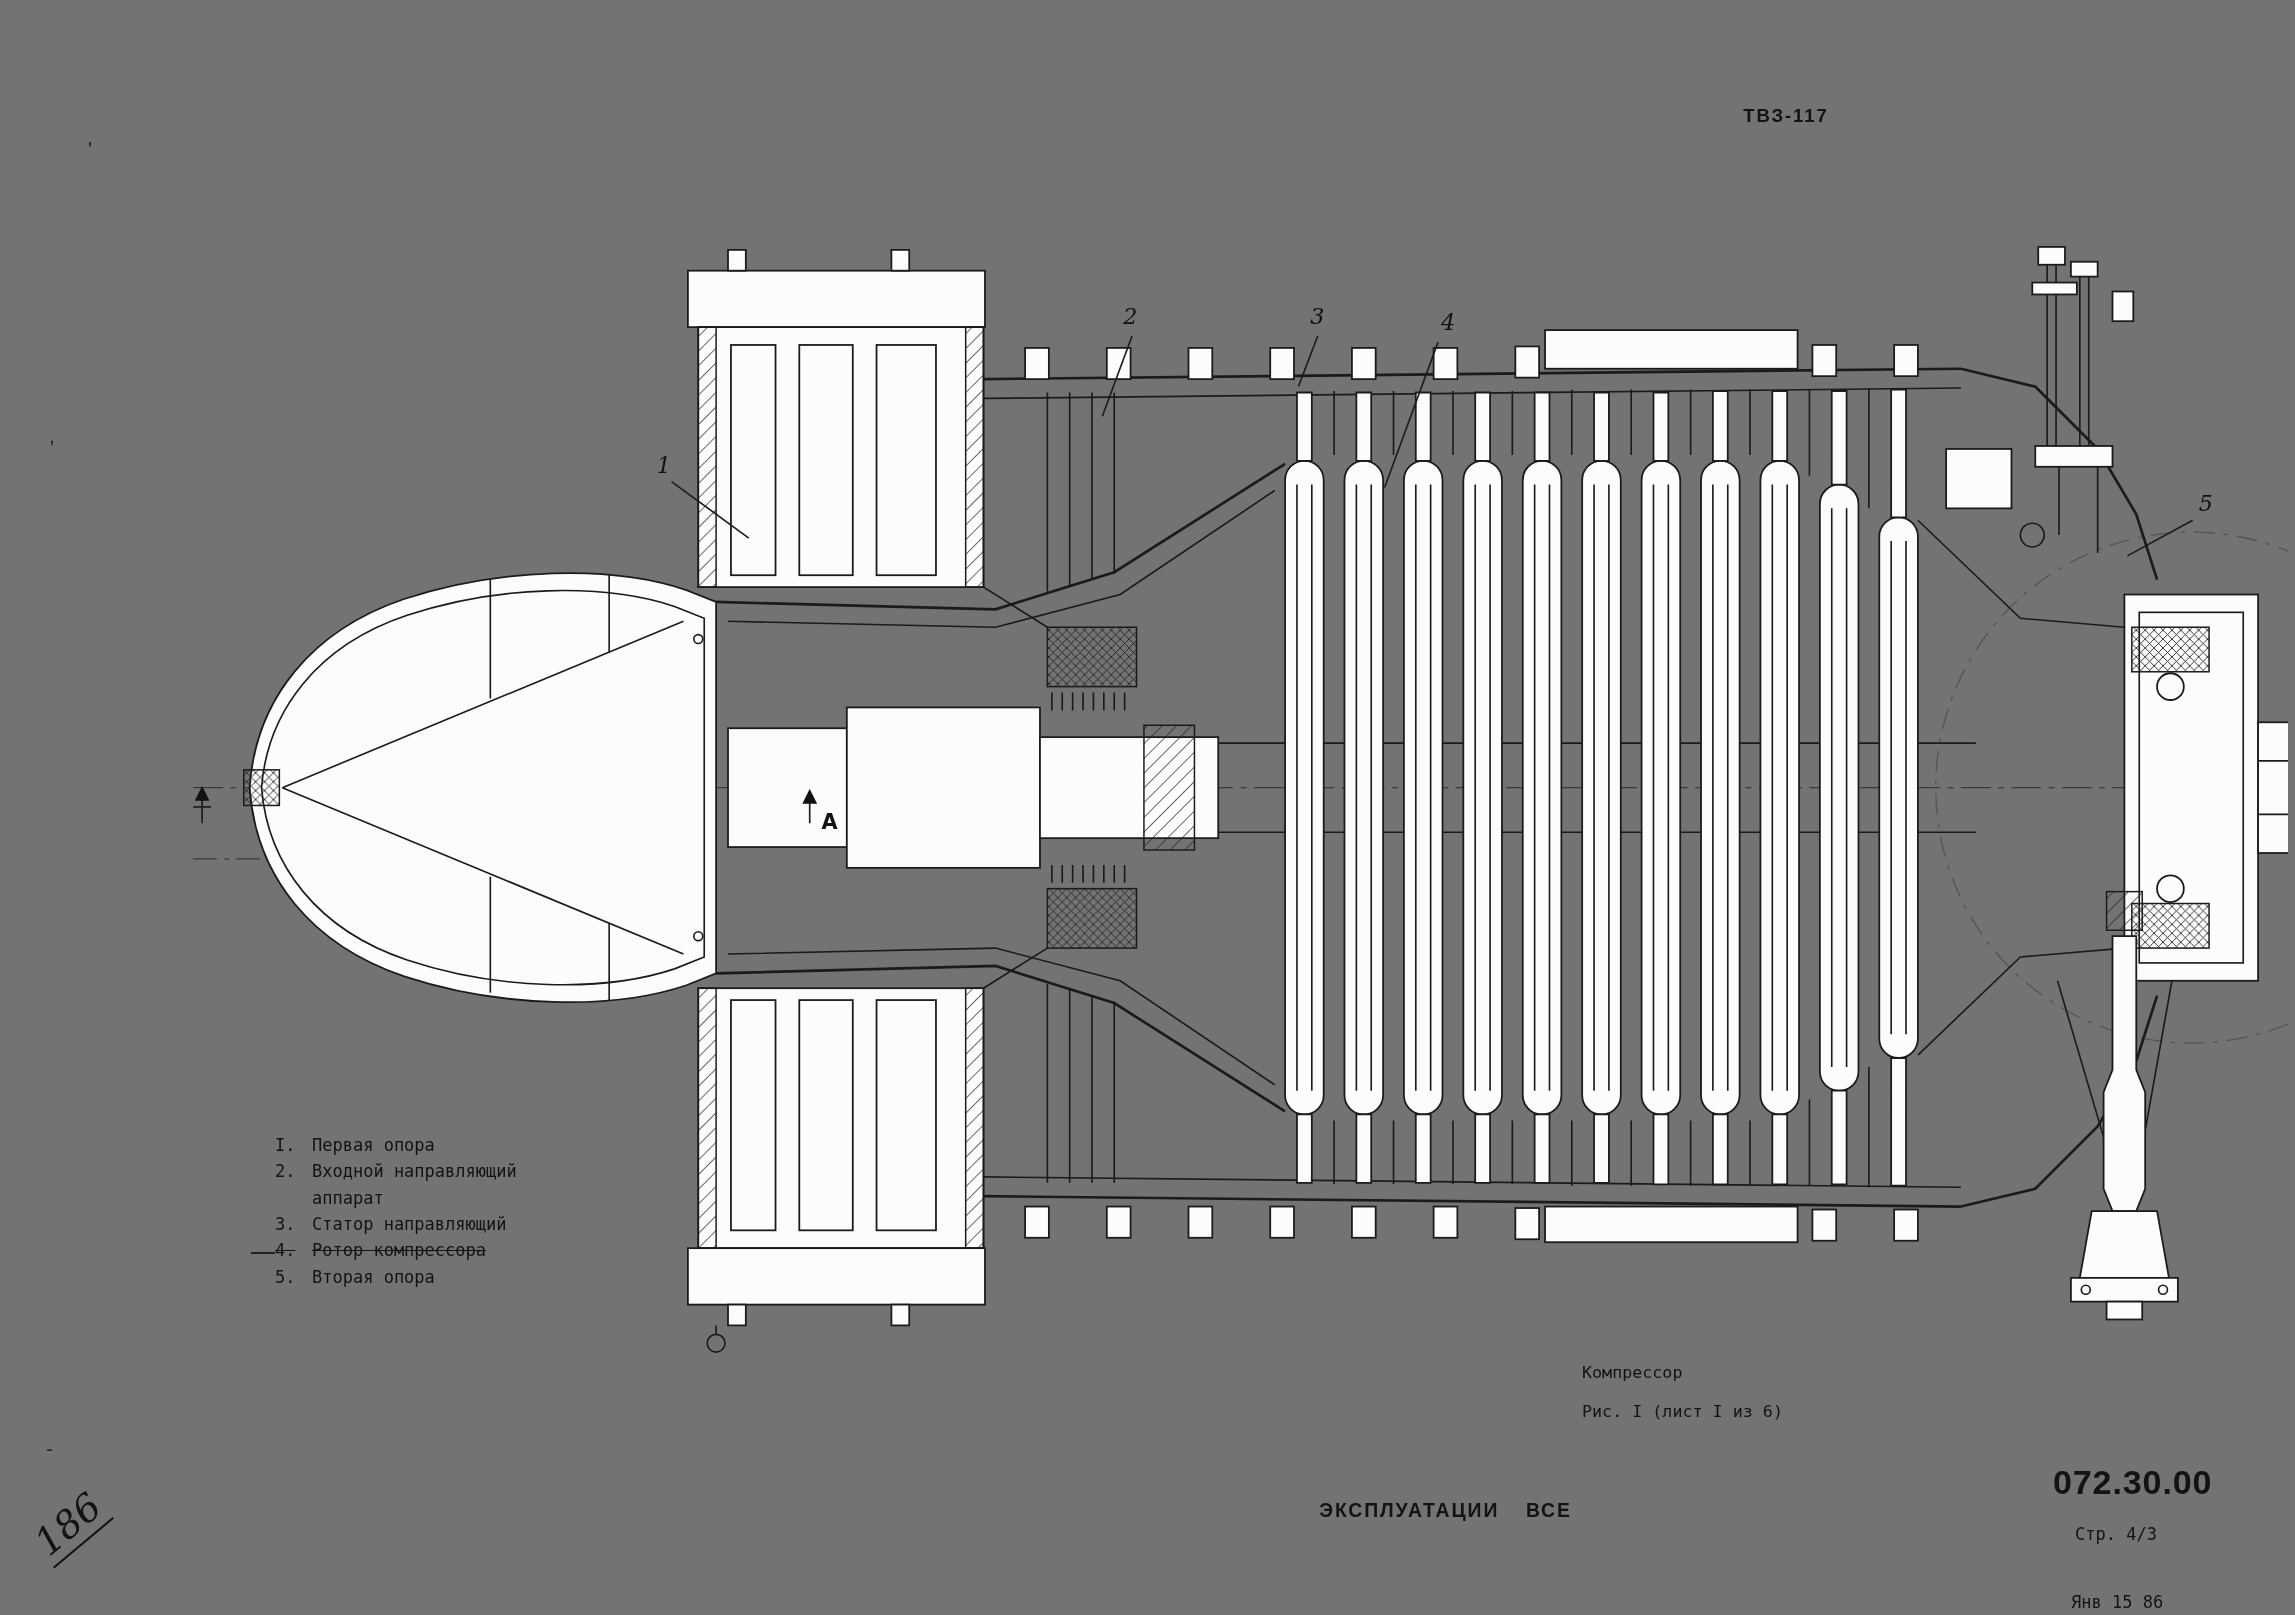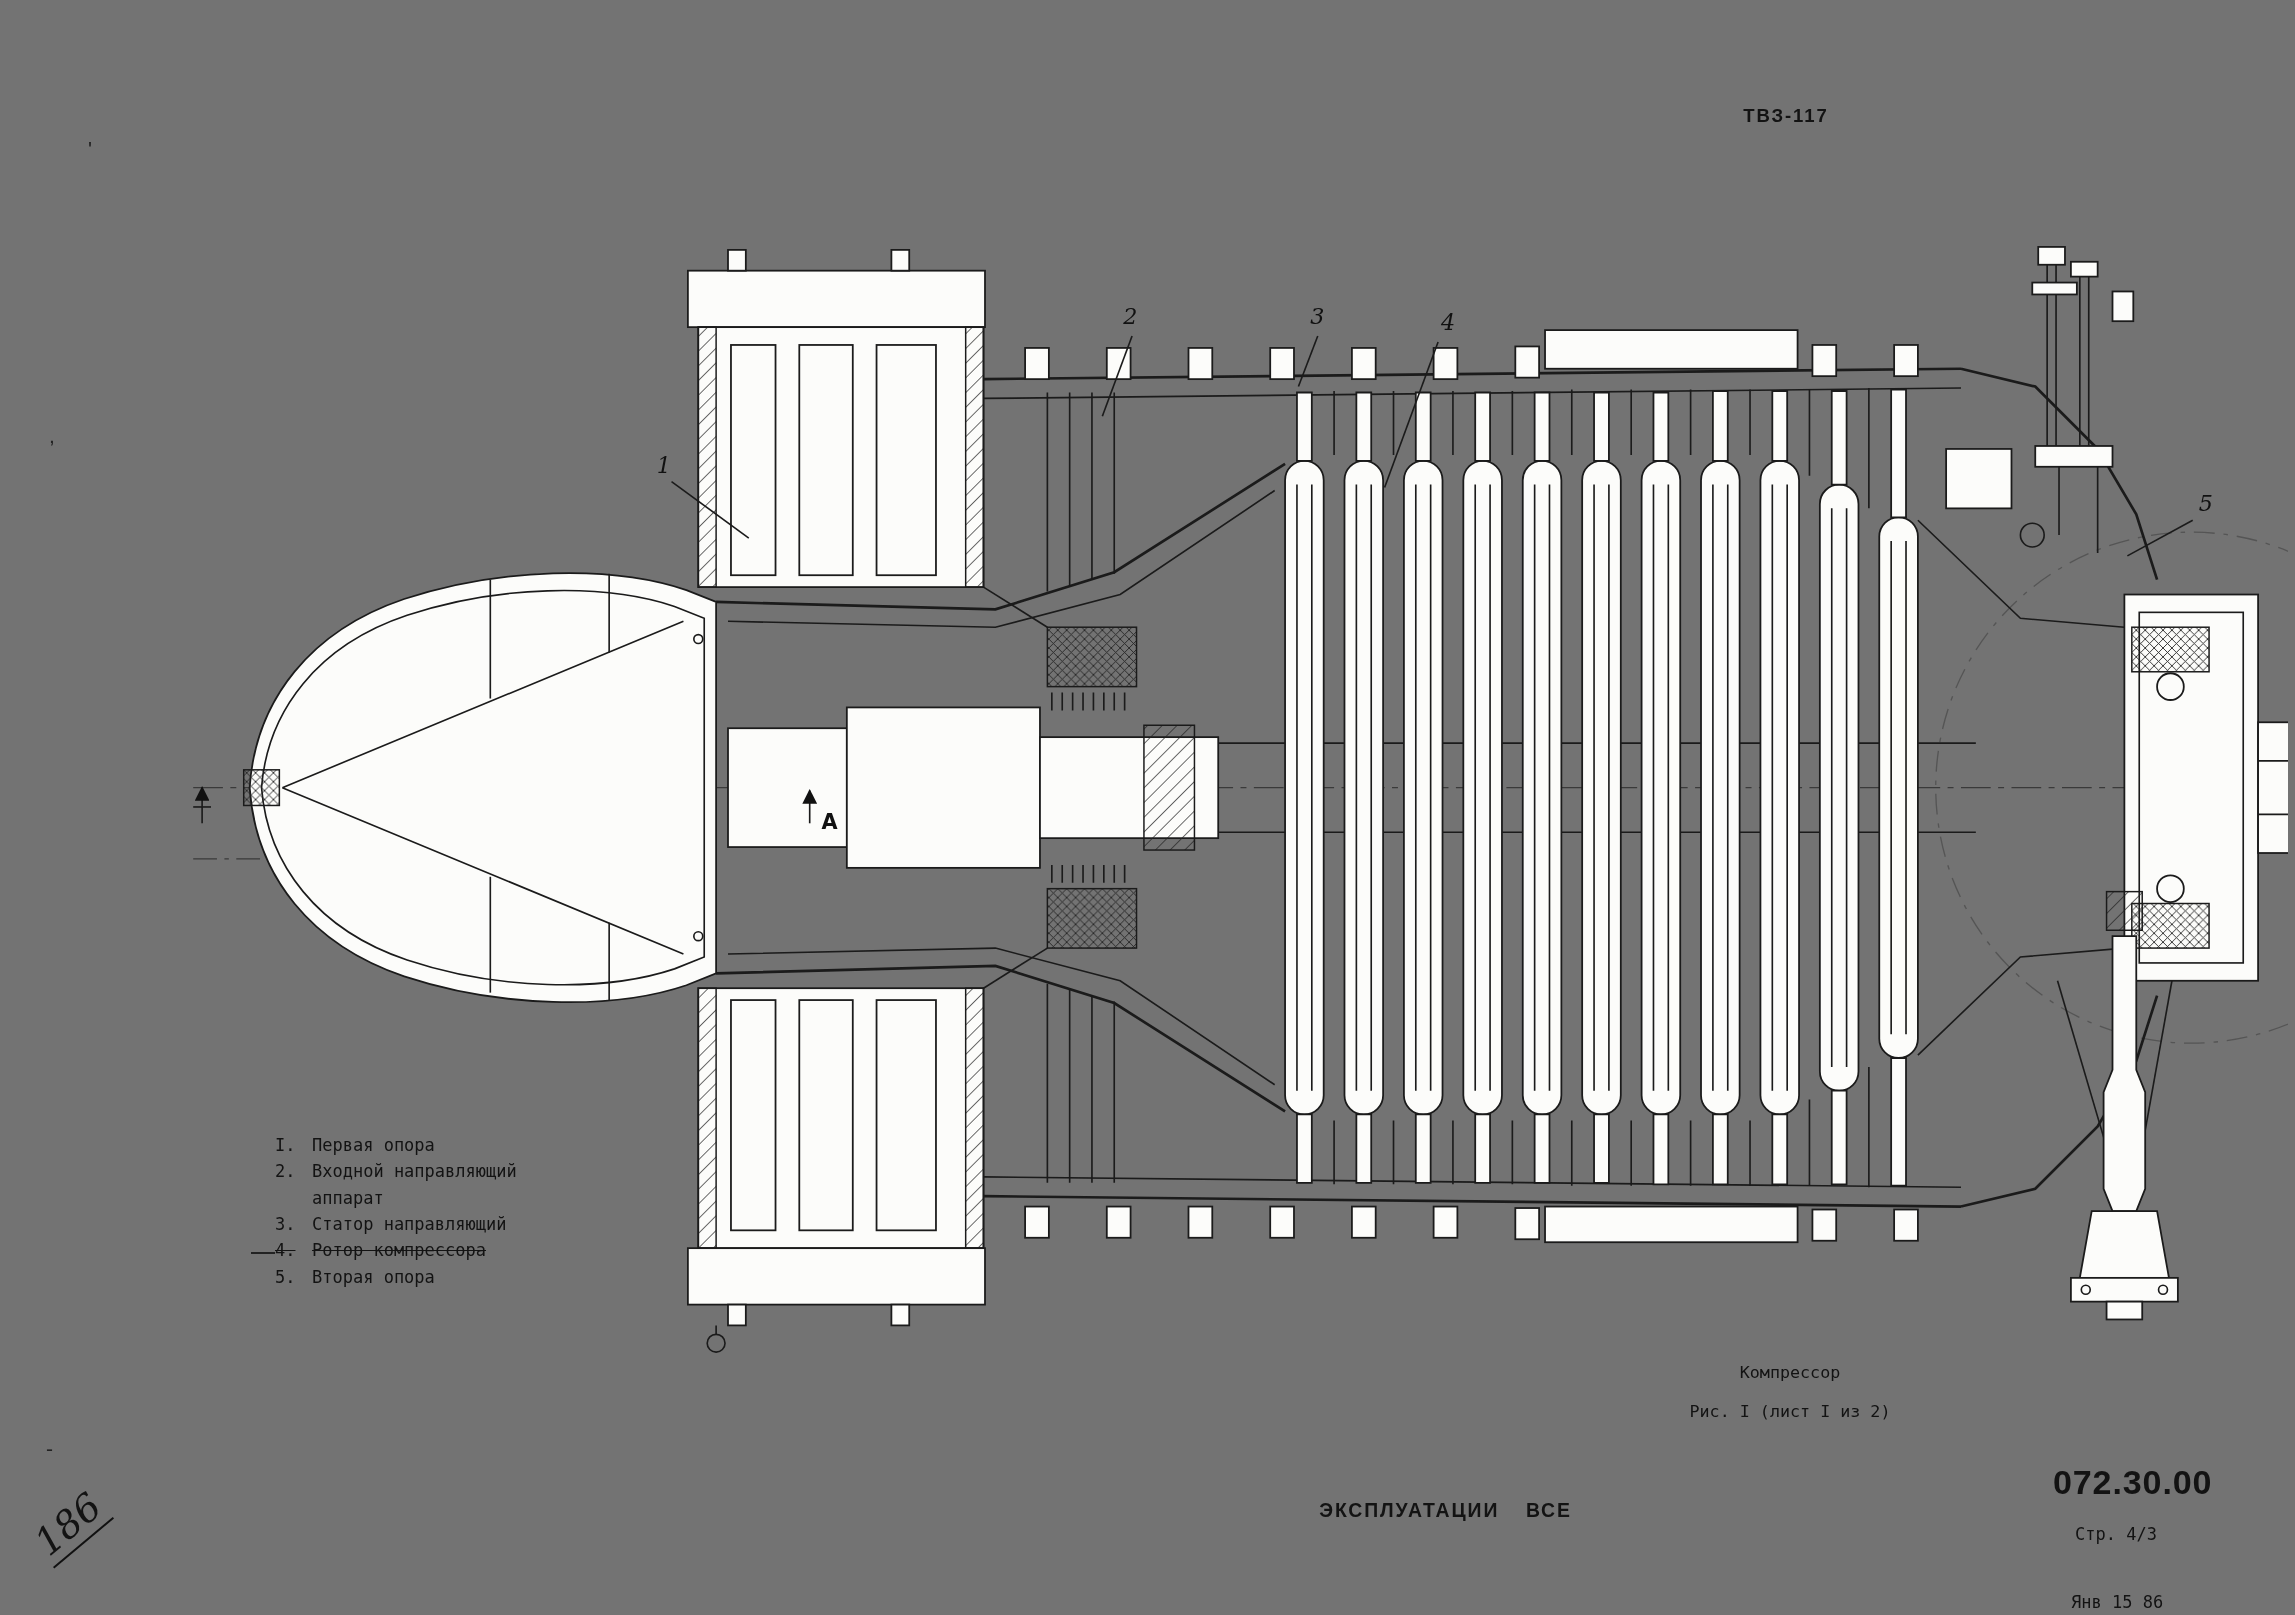--- a/index.html
+++ b/index.html
@@ -15,21 +15,21 @@
   
   .legend{position:absolute;left:275px;top:1132px;width:287px;
           font-family:"DejaVu Sans Mono",monospace;font-size:17px;line-height:1.55;}
   .legend-item{display:flex;position:relative;}
   .legend-num{width:37px;flex:none;}
   .legend-label{flex:1;}
   .struck .legend-num,.struck .legend-label{text-decoration:line-through;}
   .strike-ext{position:absolute;left:-24px;top:15px;width:24px;height:1.4px;background:#222;}
 
   
-  .caption{position:absolute;left:1582px;top:1362px;width:416px;text-align:center;
+  .caption{position:absolute;left:1582px;top:1362px;width:416px;text-align:left;
            font-family:"DejaVu Sans Mono",monospace;font-size:16.7px;}
   .caption .fig{margin-top:19.4px;}
   .validity{position:absolute;left:1212px;top:1499px;width:467px;text-align:center;
             font-size:19.4px;font-weight:600;letter-spacing:1.9px;word-spacing:19.4px;}
   .docnum{position:absolute;left:2053px;top:1463px;font-size:34px;font-weight:700;letter-spacing:0.9px;}
   .pageref{position:absolute;left:2075px;top:1524px;font-family:"DejaVu Sans Mono",monospace;font-size:17px;}
   .dateref{position:absolute;left:2071px;top:1592px;font-family:"DejaVu Sans Mono",monospace;font-size:17px;}
 
   .handwriting{position:absolute;left:30px;top:1502px;font-family:"DejaVu Serif",serif;
                font-style:italic;font-size:38px;transform:rotate(-40deg);
@@ -277,21 +277,21 @@
       <span class="legend-label">Ротор компрессора</span>
     </div>
     <div class="legend-item">
       <span class="legend-num">5.</span>
       <span class="legend-label">Вторая опора</span>
     </div>
   </div>
 
   <div class="caption">
     <div>Компрессор</div>
-    <div class="fig">Рис. I (лист I из 2)</div>
+    <div class="fig">Рис. I (лист I из 6)</div>
   </div>
 
   <div class="validity">ЭКСПЛУАТАЦИИ ВСЕ</div>
   <div class="docnum">072.30.00</div>
   <div class="pageref">Стр. 4/3</div>
   <div class="dateref">Янв 15 86</div>
 
   <div class="handwriting">186</div>
   <div class="artifact" id="art1">'</div>
   <div class="artifact" id="art2">,</div>

